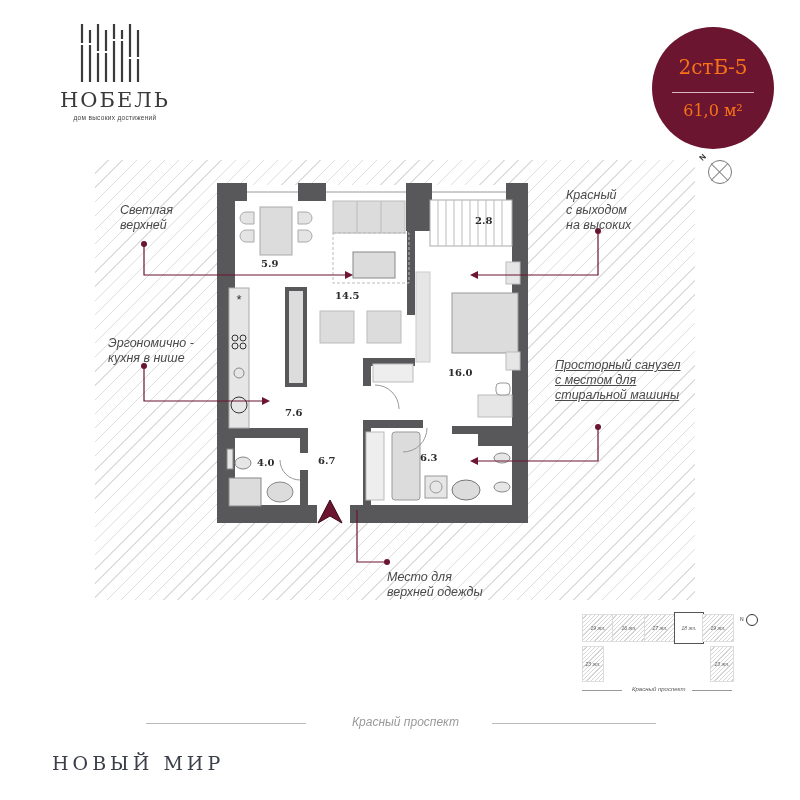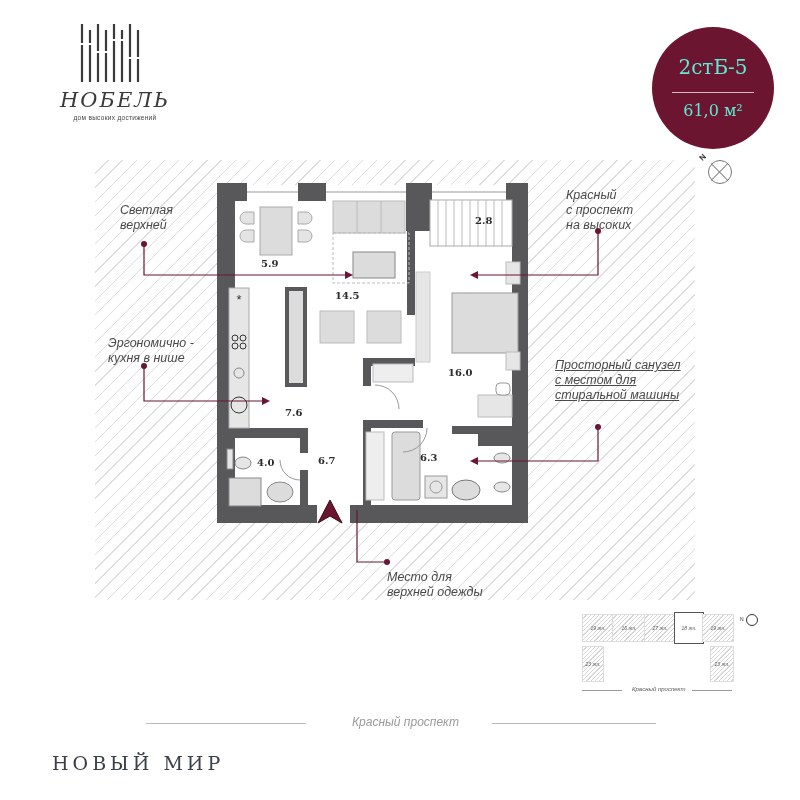--- a/index.html
+++ b/index.html
@@ -1,21 +1,21 @@
 <!DOCTYPE html>
 <html><head>
 <meta charset="utf-8">
 <style>
   html,body{margin:0;padding:0;}
   body{width:800px;height:800px;background:#ffffff;position:relative;overflow:hidden;font-family:"Liberation Sans",sans-serif;color:#333;}
   .abs{position:absolute;}
   .logo-bars{left:78px;top:22px;width:70px;height:62px;}
-  .logo-name{left:50px;top:88px;width:130px;text-align:center;font-family:"DejaVu Serif",serif;font-size:21px;letter-spacing:2px;color:#3a3a3a;font-style:italic;}
+  .logo-name{left:50px;top:88px;width:130px;text-align:center;font-family:"DejaVu Serif",serif;font-size:21px;letter-spacing:2px;color:#3a3a3a;}
   .logo-sub{left:30px;top:114px;width:170px;text-align:center;font-size:6.5px;color:#444;letter-spacing:0.3px;}
-  .badge{left:652px;top:27px;width:122px;height:122px;border-radius:50%;background:#6b1530;color:#5eead4;font-family:"DejaVu Serif",serif;text-align:center;}
+  .badge{left:652px;top:27px;width:122px;height:122px;border-radius:50%;background:#6b1530;color:#f97316;font-family:"DejaVu Serif",serif;text-align:center;}
   .badge .code{position:absolute;top:28px;left:0;right:0;font-size:20px;}
   .badge .rule{position:absolute;top:65px;left:20px;right:20px;height:1px;background:#d8b7c0;}
   .badge .area{position:absolute;top:74px;left:0;right:0;font-size:16px;}
   .hatch{left:95px;top:160px;width:600px;height:440px;
     background-image:repeating-linear-gradient(135deg, rgba(0,0,0,0) 0 9px, rgba(160,160,160,0.35) 9px 10px);}
   .callout{font-style:italic;font-size:12.5px;color:#4a4a4a;line-height:15px;}
   .room-num{font-family:"DejaVu Serif",serif;font-weight:bold;font-size:10px;color:#2c2c2c;}
   .compass{left:708px;top:160px;width:22px;height:22px;border:1px solid #777;border-radius:50%;}
   .compass:before,.compass:after{content:"";position:absolute;left:10px;top:-1px;width:1px;height:24px;background:#777;transform:rotate(45deg);}
   .compass:after{transform:rotate(-45deg);}
@@ -198,21 +198,21 @@
 <div class="abs room-num" style="left:257px;top:457px;">4.0</div>
 <div class="abs room-num" style="left:318px;top:455px;">6.7</div>
 <div class="abs room-num" style="left:420px;top:452px;">6.3</div>
 
 <div class="abs callout" style="left:120px;top:203px;">
   <div>Светлая</div>
   <div>верхней</div>
 </div>
 <div class="abs callout" style="left:566px;top:188px;">
   <div>Красный</div>
-  <div>с проспект</div>
+  <div>с выходом</div>
   <div>на высоких</div>
 </div>
 <div class="abs callout" style="left:108px;top:336px;">
   <div>Эргономично -</div>
   <div>кухня в нише</div>
 </div>
 <div class="abs callout" style="left:555px;top:358px;text-decoration:underline;">
   <div>Просторный санузел</div>
   <div>с местом для</div>
   <div>стиральной машины</div>

